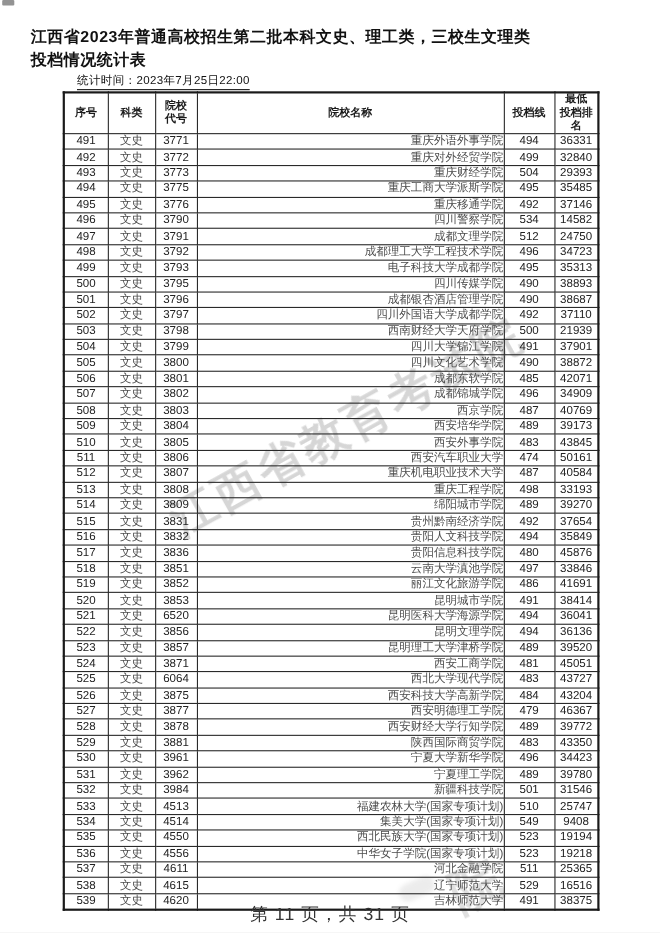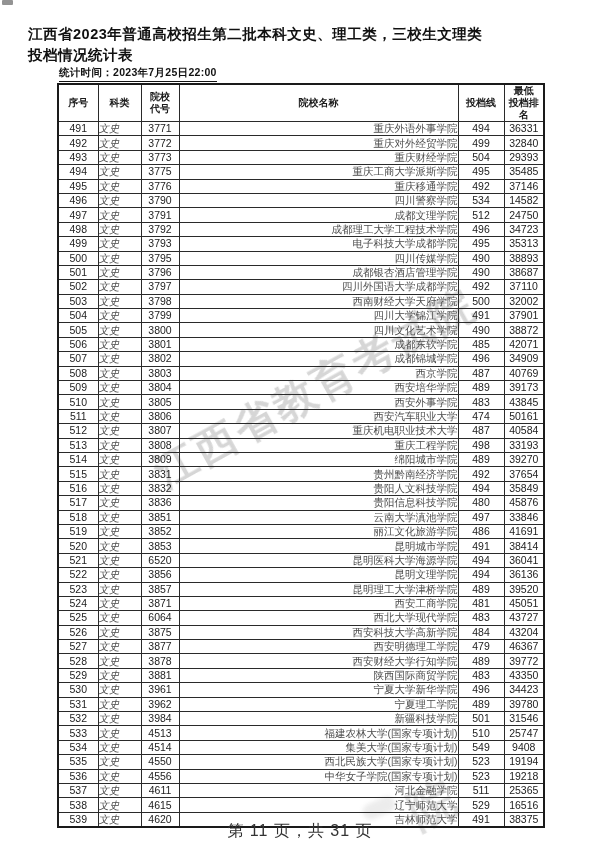--- a/index.html
+++ b/index.html
@@ -8,41 +8,41 @@
     font-family:"Liberation Sans",sans-serif;overflow:hidden;
     box-sizing:border-box;
   }
   .corner-artifact{
     position:absolute;left:2px;top:0;width:11px;height:5px;
     background:#6f6f6f;opacity:.75;border-radius:1px;
   }
   .title-block{position:absolute;top:24px;left:0;width:600px;color:#111;padding-left:28px;}
   .title-line{font-size:14.5px;font-weight:bold;line-height:21px;letter-spacing:.5px;}
   .stat-line{
-    position:absolute;top:66px;left:59px;font-size:10.5px;font-weight:bold;color:#111;
+    position:absolute;top:66px;left:70px;font-size:10.5px;font-weight:normal;color:#111;
     border-bottom:1.5px solid #111;padding-bottom:1px;letter-spacing:.3px;
   }
   table.data{
     position:absolute;top:83px;left:57px;width:488px;
     border-collapse:collapse;table-layout:fixed;
     border:2px solid #1a1a1a;
   }
   table.data th,table.data td{
     border:1px solid #2a2a2a;padding:0;margin:0;
     overflow:hidden;white-space:nowrap;
   }
   table.data th{
     height:29px;font-size:10px;font-weight:bold;color:#1b1b1b;
     text-align:center;vertical-align:middle;white-space:pre-line;line-height:12px;
   }
   table.data td{height:13.4px;font-size:10.5px;line-height:13px;vertical-align:middle;}
   .w-seq{width:40px}.w-category{width:43px}.w-code{width:38px}
   .w-name{width:279px}.w-score{width:46px}.w-rank{width:40px}
   td.c-seq,td.c-code,td.c-score,td.c-rank{text-align:center;color:#222;}
-  td.c-category{text-align:left;color:#4c4c4c;font-style:italic;}
+  td.c-category{text-align:center;color:#4c4c4c;}
   td.c-name{text-align:right;padding-left:4px;color:#4c4c4c;}
   .footer{
     position:absolute;top:821px;left:0;width:600px;text-align:center;
     font-size:16px;color:#333;letter-spacing:1px;
   }
   .watermark{
     position:absolute;color:#969696;font-weight:bold;
     pointer-events:none;white-space:nowrap;
   }
   .wm-main{
@@ -196,21 +196,21 @@
           <td class="c-name">四川外国语大学成都学院</td>
           <td class="c-score">492</td>
           <td class="c-rank">37110</td>
         </tr>
         <tr>
           <td class="c-seq">503</td>
           <td class="c-category">文史</td>
           <td class="c-code">3798</td>
           <td class="c-name">西南财经大学天府学院</td>
           <td class="c-score">500</td>
-          <td class="c-rank">32002</td>
+          <td class="c-rank">21939</td>
         </tr>
         <tr>
           <td class="c-seq">504</td>
           <td class="c-category">文史</td>
           <td class="c-code">3799</td>
           <td class="c-name">四川大学锦江学院</td>
           <td class="c-score">491</td>
           <td class="c-rank">37901</td>
         </tr>
         <tr>

